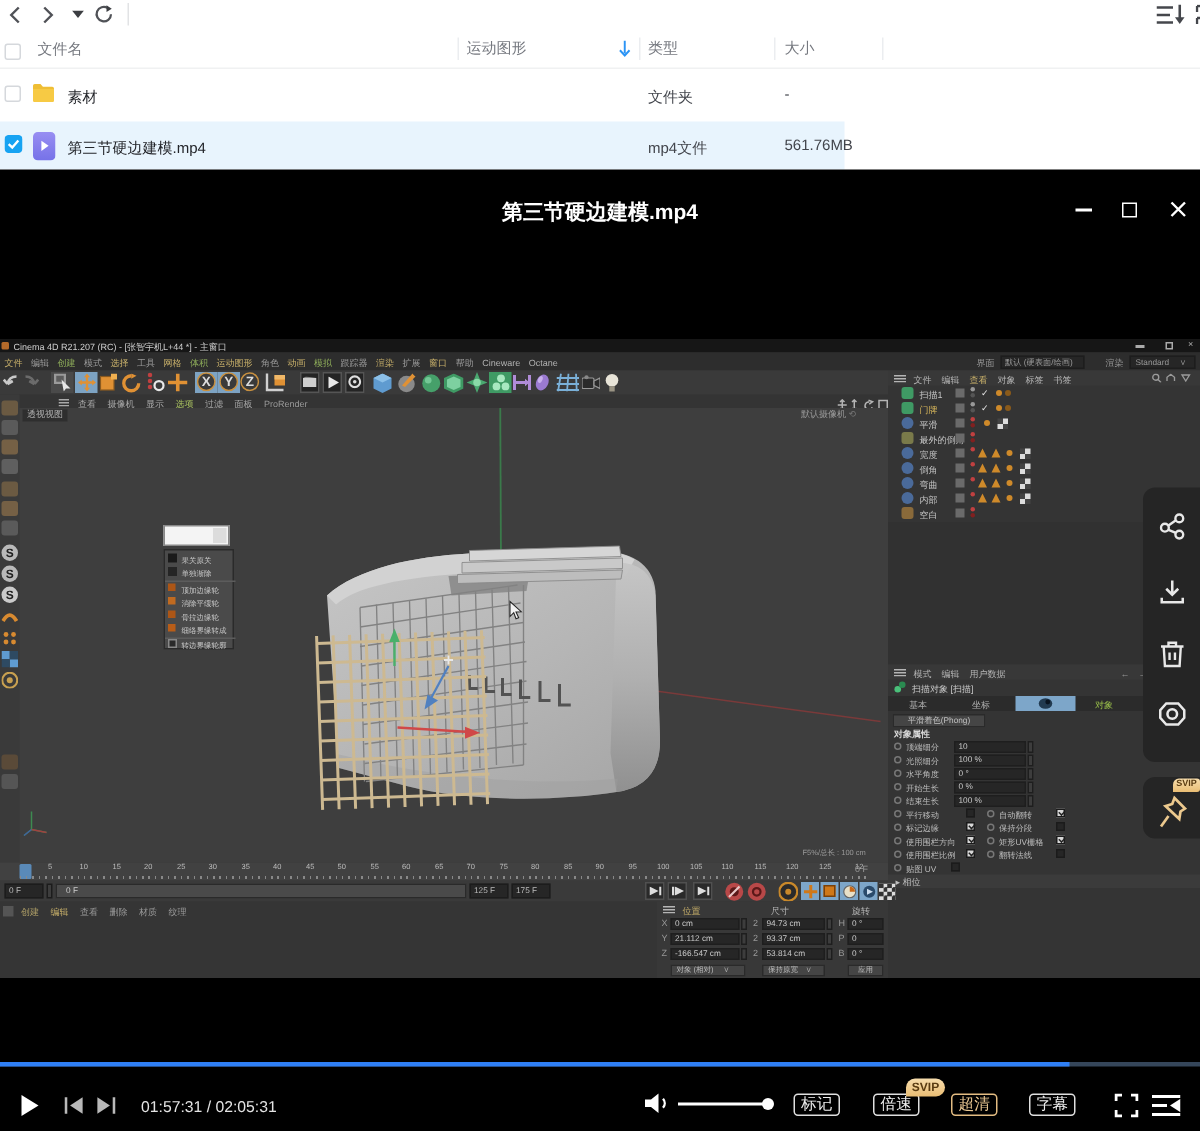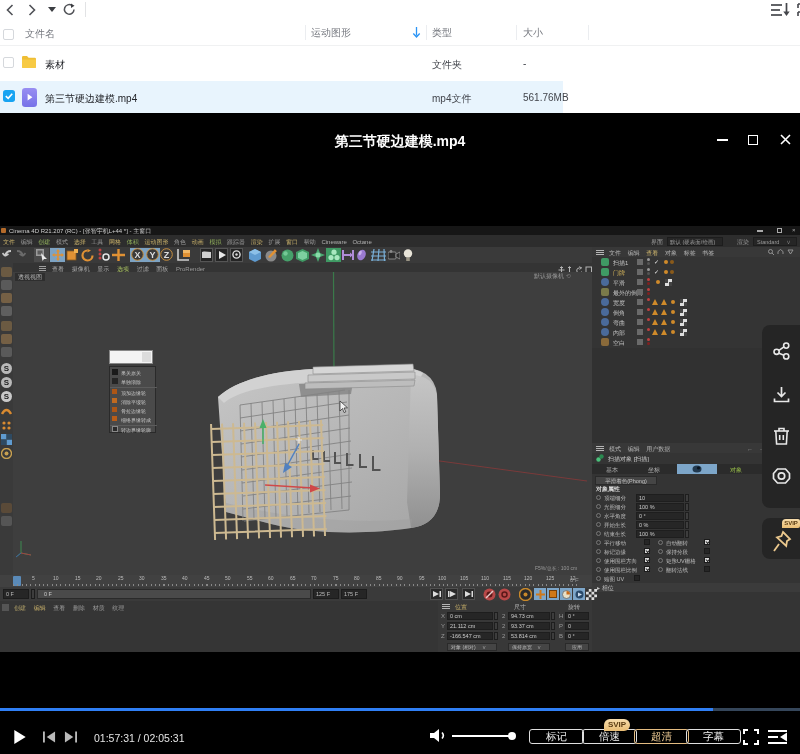--- a/index.html
+++ b/index.html
@@ -61,21 +61,21 @@
 
   
   #sidebar { position:absolute; left:762px; top:325px; width:38px; height:183px; background:#252525; border-radius:8px 0 0 8px; }
   #pinpanel { position:absolute; left:762px; top:518px; width:38px; height:41px; background:#252525; border-radius:8px 0 0 8px; }
 
   
   #cbar { position:absolute; left:0; top:695px; width:800px; height:59px; background:#000; }
   #prog  { position:absolute; left:0; top:13px; width:800px; height:3px; background:#35465a; }
   #progf { position:absolute; left:0; top:0; width:713px; height:3px; background:#2f7ff5; }
   .pbtn { position:absolute; color:#c9c9c9; }
-  .obtn { position:absolute; top:34px; height:15px; line-height:13px; padding:0 16px; border:1px solid #dfdfdf; border-radius:3px; color:#f0f0f0; font-size:10.5px; }
+  .obtn { position:absolute; top:34px; height:15px; line-height:13px; padding:0 4px; border:1px solid #dfdfdf; border-radius:3px; color:#f0f0f0; font-size:10.5px; }
 </style>
 </head>
 <body>
 <div id="stage">
 
   <div id="browser">
     <div id="nav">
       <svg class="abs" style="left:5px;top:4px" width="10" height="12" viewBox="0 0 10 12">
           <path d="M7.5 1 L2.5 6 L7.5 11" stroke="#505257" stroke-width="1.6" fill="none"></path>
         </svg>

